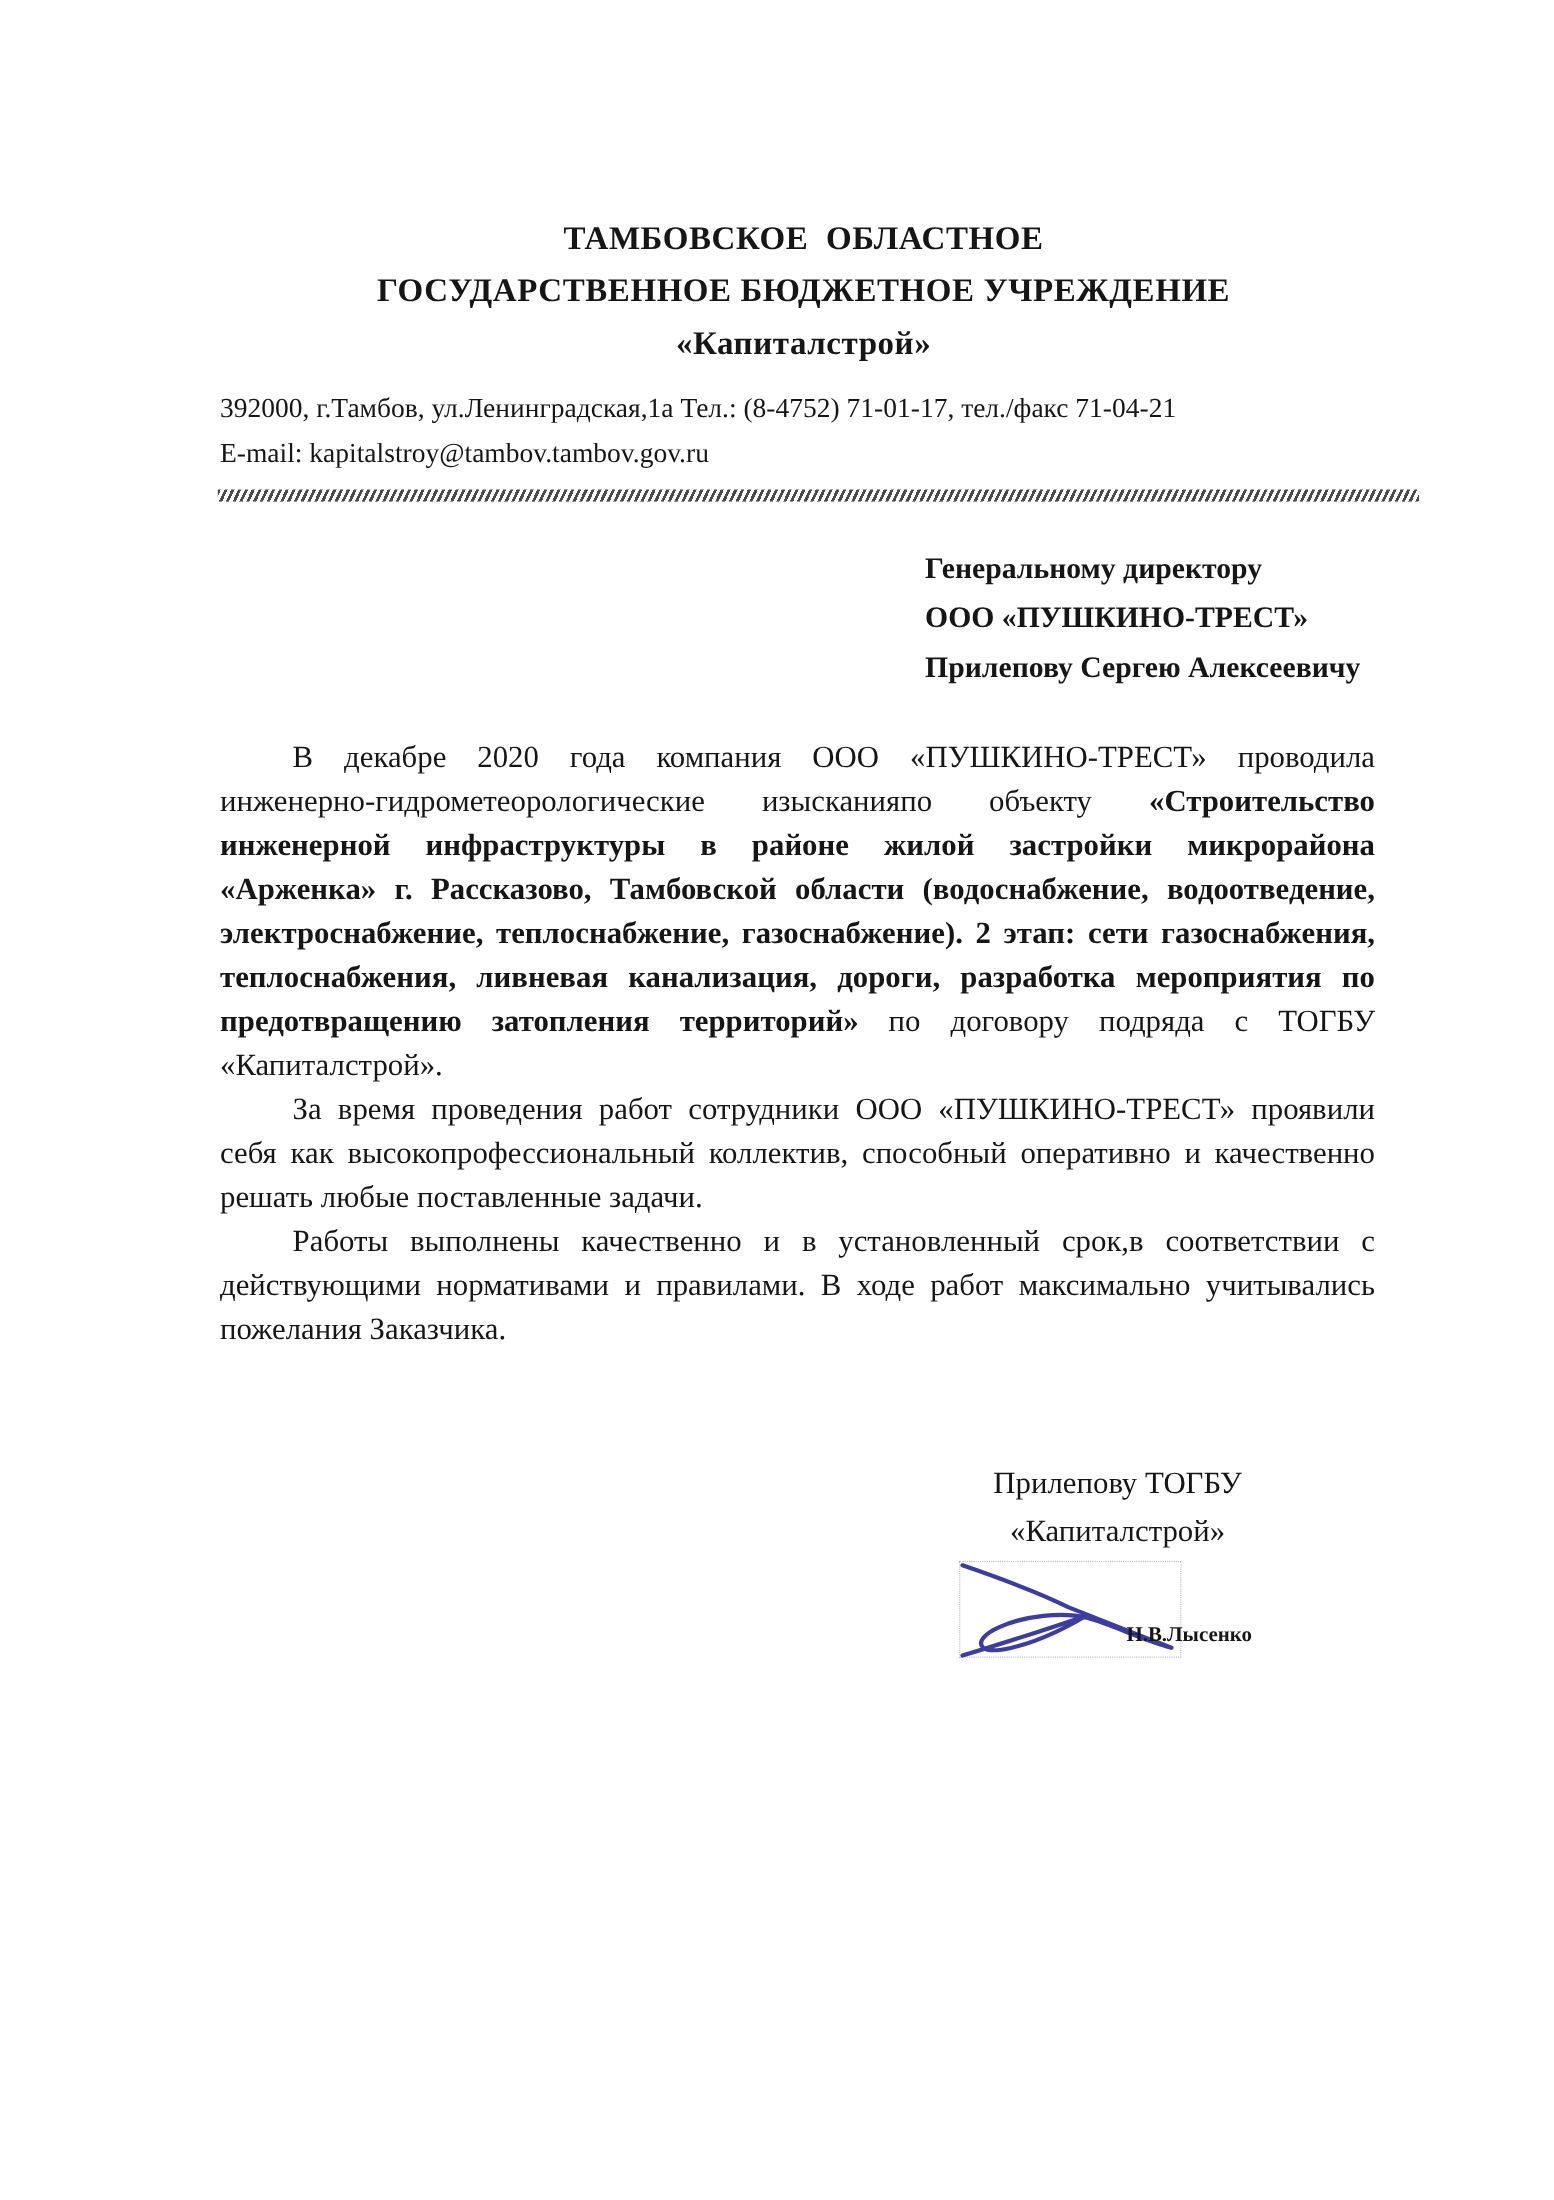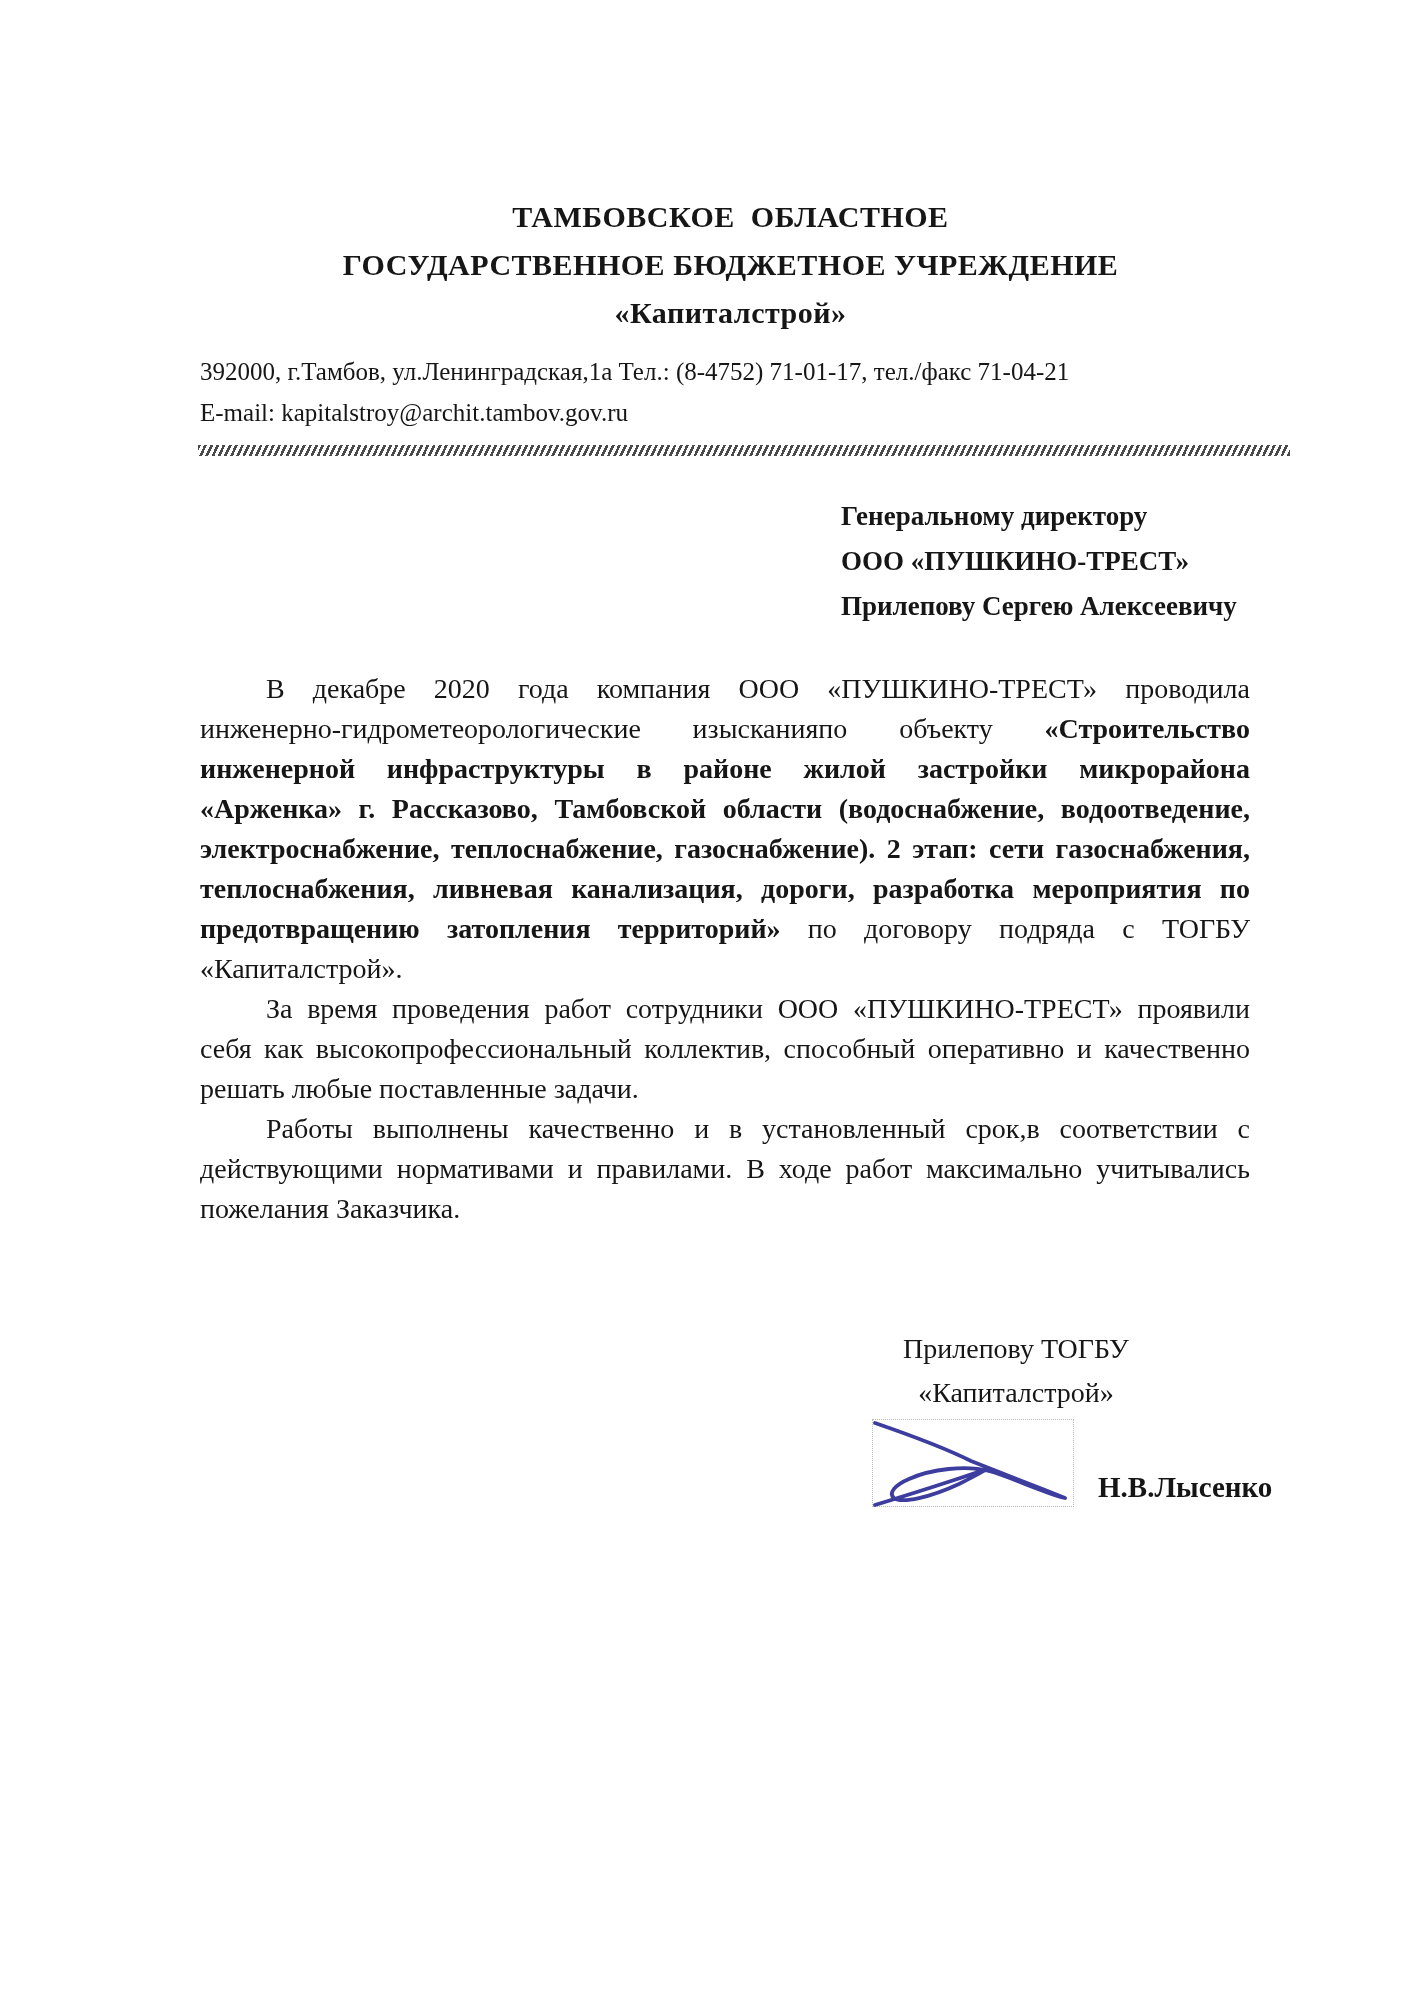--- a/index.html
+++ b/index.html
@@ -88,42 +88,42 @@
     box-sizing: border-box;
   }
   .sig-box svg {
     position: absolute;
     left: -4px;
     top: -2px;
     overflow: visible;
   }
   .sig-name {
     position: absolute;
-    left: 1098px;
+    left: 1024px;
     top: 50px;
     font-weight: bold;
-    font-size: 29px;
+    font-size: 19px;
     line-height: 36px;
     white-space: nowrap;
   }
 </style>
 </head>
 <body>
 
 <div class="page">
 
   <div class="letterhead">
     <div class="lh-line">ТАМБОВСКОЕ&nbsp; ОБЛАСТНОЕ</div>
     <div class="lh-line">ГОСУДАРСТВЕННОЕ БЮДЖЕТНОЕ УЧРЕЖДЕНИЕ</div>
     <div class="lh-line">«Капиталстрой»</div>
   </div>
 
   <div class="contact">
     <div>392000, г.Тамбов, ул.Ленинградская,1а Тел.: (8-4752) 71-01-17, тел./факс 71-04-21</div>
-    <div>E-mail: kapitalstroy@archit.tambov.gov.ru</div>
+    <div>E-mail: kapitalstroy@tambov.tambov.gov.ru</div>
   </div>
 
   <div class="divider"></div>
 
   <div class="addressee">
     <div>Генеральному директору</div>
     <div>ООО «ПУШКИНО-ТРЕСТ»</div>
     <div>Прилепову Сергею Алексеевичу</div>
   </div>
 

